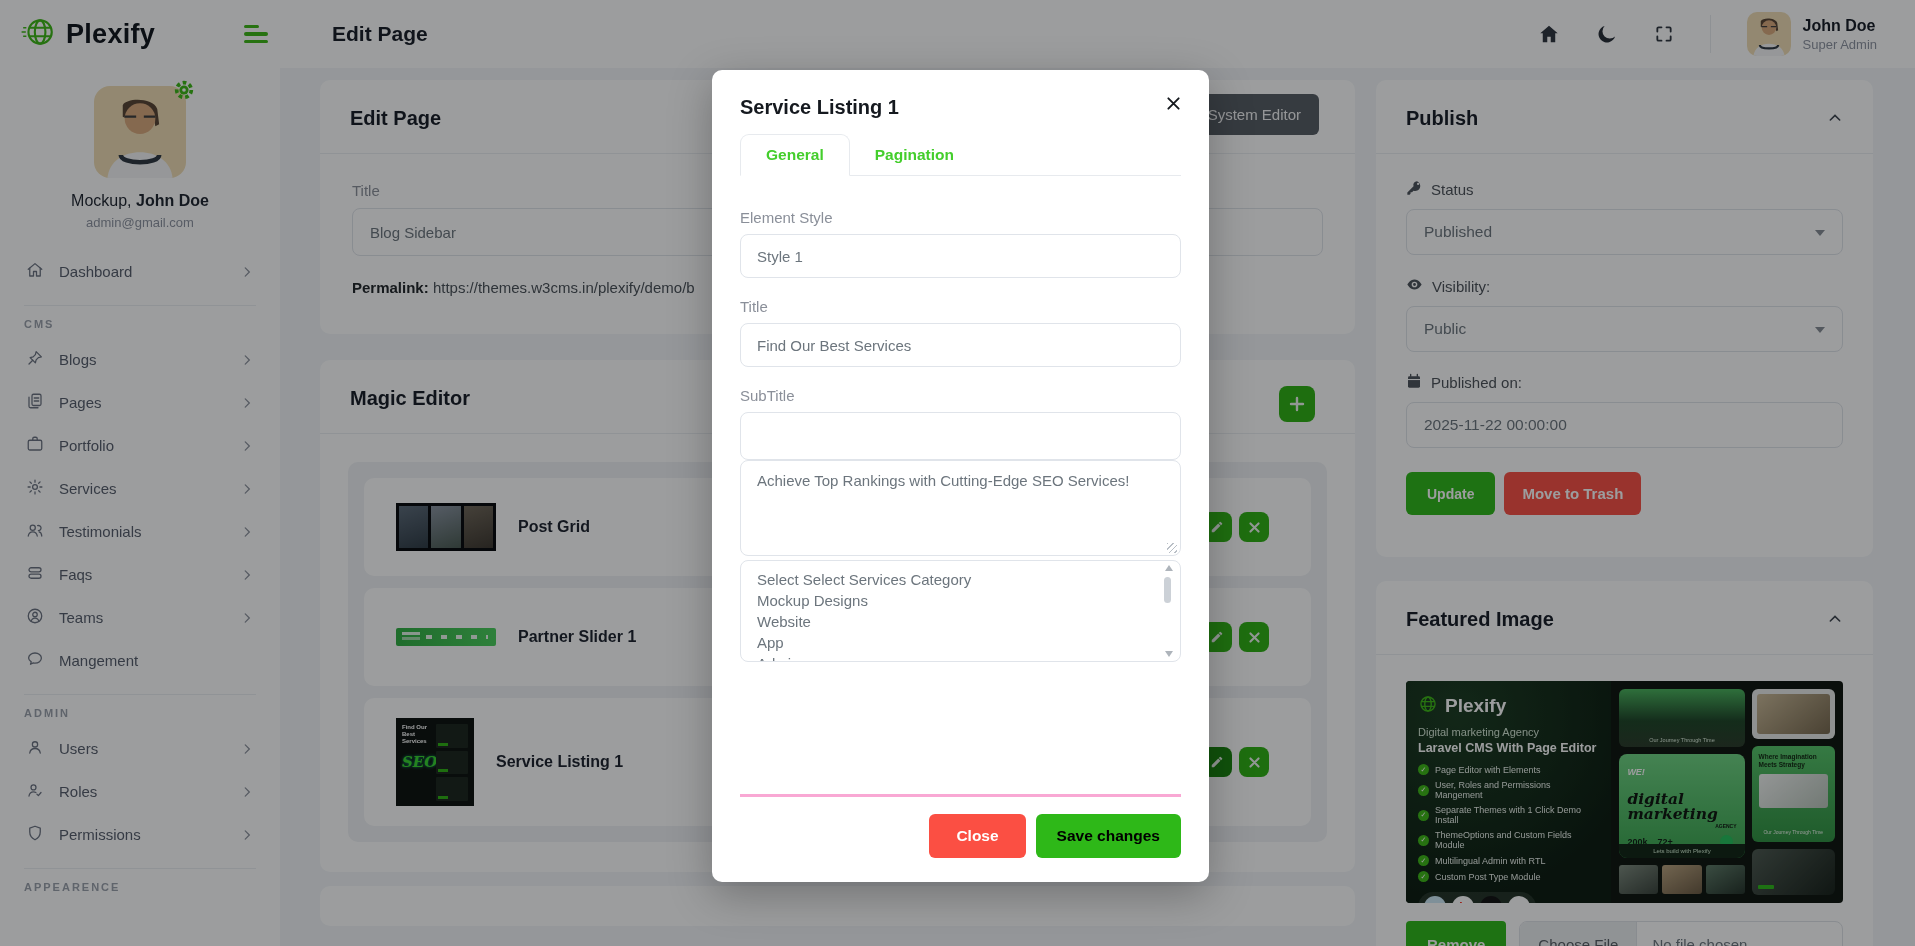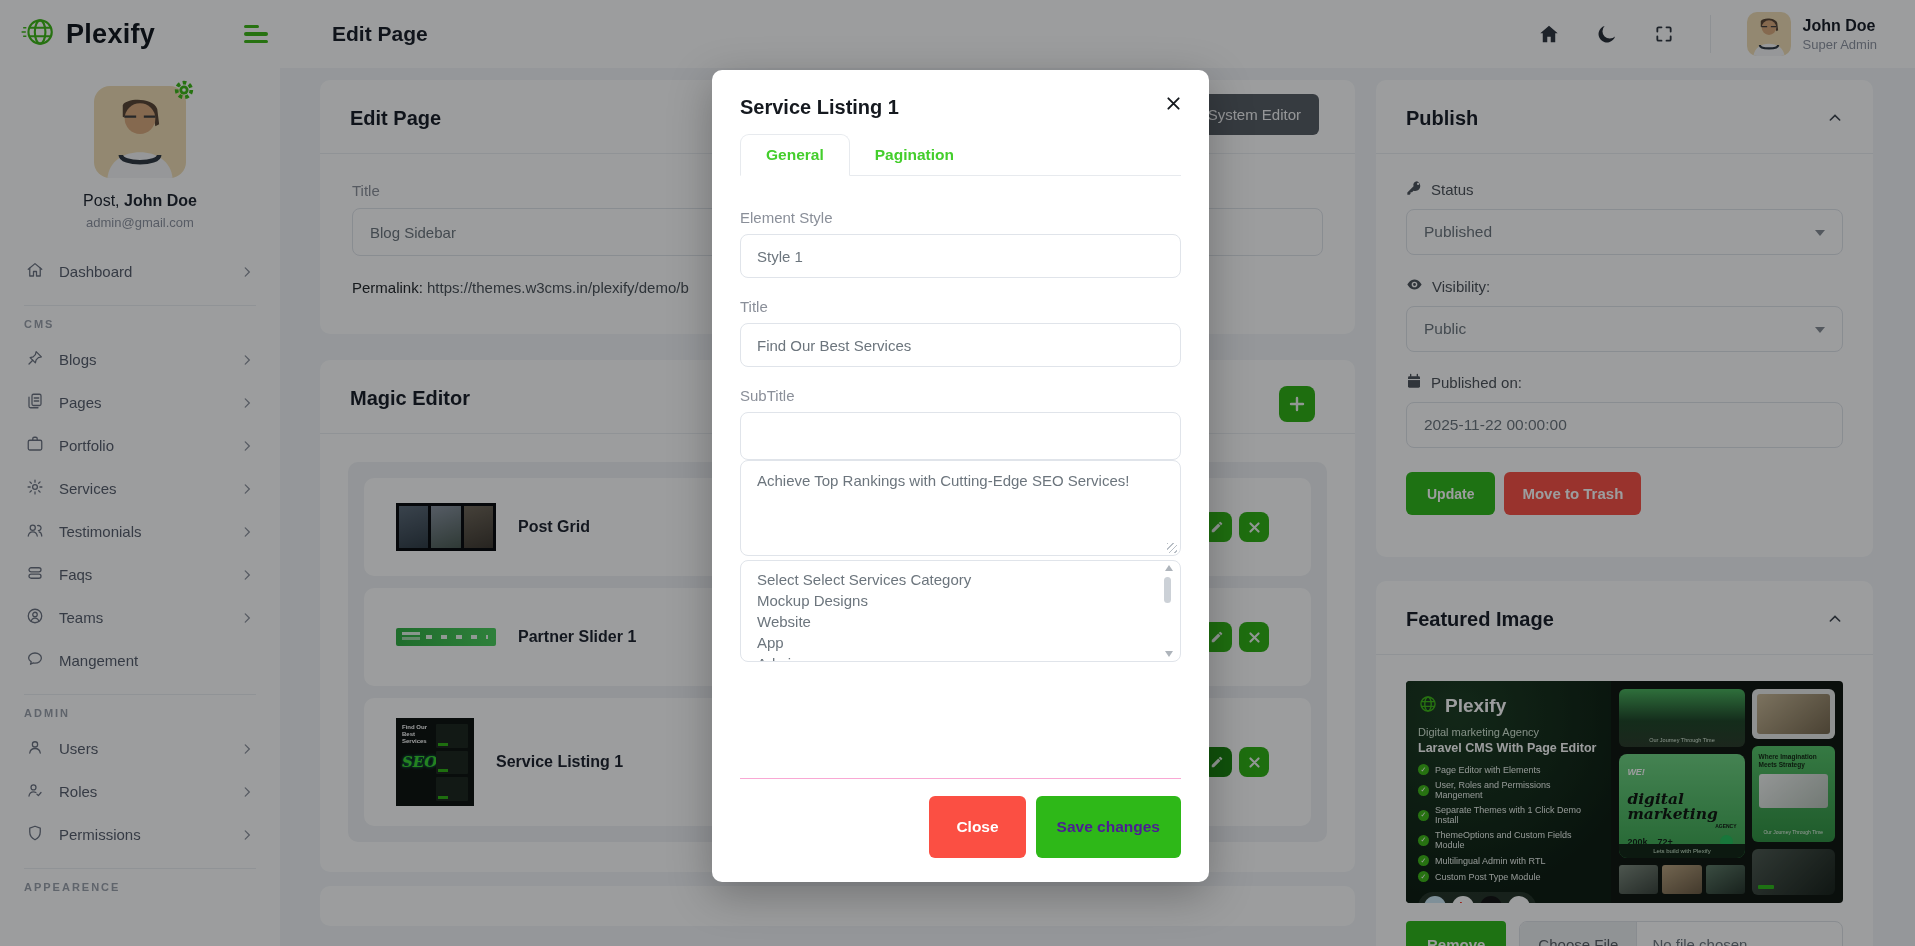--- a/index.html
+++ b/index.html
@@ -43,21 +43,21 @@
   .center-col { width:1035px; flex:0 0 auto; }
   .right-col { width:497px; flex:0 0 auto; margin-left:auto; }
   .card { background:#fff; border-radius:10px; position:relative; }
   .card-head { padding:27px 30px 23px; font-size:20px; font-weight:700; color:#161c26; border-bottom:1px solid #eceef2; }
 
   
   .edit-body { padding:28px 32px 38px; }
   .form-label { color:#8a8f99; font-size:15px; margin-bottom:9px; }
   .text-input { height:48px; border:1px solid #e0e4ea; border-radius:8px; width:100%; padding:0 17px; font-size:15px; color:#6c757d; background:#fff; outline:none; }
   .permalink { margin-top:23px; font-size:15px; color:#495057; }
-  .permalink b { color:#212529; font-weight:400; }
+  .permalink b { color:#212529; font-weight:700; }
   .system-editor-btn { position:absolute; top:14px; right:36px; background:#565c63; color:#f3f4f5; border-radius:6px; padding:12px 18px; font-size:15px; }
 
   
   .magic-card { margin-top:26px; }
   .add-btn { position:absolute; top:26px; right:40px; width:36px; height:36px; border-radius:8px; background:#2eb112; display:flex; align-items:center; justify-content:center; }
   .magic-body { padding:28px 28px 30px; }
   .rows-wrap { background:#f0f2f5; border-radius:10px; padding:16px; }
   .editor-row { background:#fff; border-radius:10px; display:flex; align-items:center; padding:20px 42px 20px 32px; min-height:98px; margin-bottom:12px; }
   .editor-row:last-child { margin-bottom:0; }
   .row-label { font-weight:700; font-size:16px; color:#1b212c; margin-left:22px; }
@@ -155,23 +155,23 @@
   .m-input.tall { height:48px; }
   .ta-wrap { position:relative; }
   .m-textarea { width:100%; height:96px; border:1px solid #e0e4ea; border-radius:8px; padding:11px 16px; font-size:15px; color:#6c757d; resize:none; outline:none; font-family:inherit; }
   .resize-grip { position:absolute; right:4px; bottom:7px; width:10px; height:10px; background:repeating-linear-gradient(135deg,#b9bfc6 0 1px, transparent 1px 4px); }
   .listbox { border:1px solid #e0e4ea; border-radius:8px; height:102px; overflow:hidden; position:relative; padding:8px 0 0; }
   .opt { padding:0 16px; font-size:15px; color:#6c757d; line-height:21px; white-space:nowrap; }
   .lb-scroll { position:absolute; top:4px; right:5px; bottom:4px; width:12px; }
   .lb-up { position:absolute; top:0; left:2px; border-left:4px solid transparent; border-right:4px solid transparent; border-bottom:6px solid #aeb4bb; }
   .lb-down { position:absolute; bottom:0; left:2px; border-left:4px solid transparent; border-right:4px solid transparent; border-top:6px solid #aeb4bb; }
   .lb-thumb { position:absolute; top:12px; left:1px; width:7px; height:26px; border-radius:4px; background:#ccd1d7; }
-  .modal-footer { margin-top:auto; border-top:1px solid #f9a8d4; padding-top:17px; display:flex; justify-content:flex-end; gap:10px; }
+  .modal-footer { margin-top:auto; border-top:3px solid #f9a8d4; padding-top:17px; display:flex; justify-content:flex-end; gap:10px; }
   .btn-close-modal { background:#fb4f43; color:#fff; border-radius:6px; padding:13px 27px; font-size:15.5px; font-weight:600; }
-  .btn-save { background:#2eb818; color:#4c1d95; border-radius:6px; padding:22px 21px; font-size:15.5px; font-weight:600; }
+  .btn-save { background:#2eb818; color:#000000; border-radius:6px; padding:13px 21px; font-size:15.5px; font-weight:600; }
 </style>
 </head>
 <body>
 
 <header class="topbar">
   <div class="brand">
     <span>
       <svg width="36" height="36" viewBox="0 0 34 34">
           <g stroke="#3cb815" stroke-width="2" fill="none">
             <circle cx="19" cy="17" r="11"></circle>
@@ -243,21 +243,21 @@
       </span>
       <span class="gear-badge">
         <svg width="22" height="22" viewBox="0 0 24 24">
             <circle cx="12" cy="12" r="8" fill="none" stroke="#3cb815" stroke-width="4" stroke-dasharray="4 3.2"></circle>
             <circle cx="12" cy="12" r="5" fill="#3cb815"></circle>
             <circle cx="12" cy="12" r="2" fill="#fff"></circle>
           </svg>
       </span>
     </div>
     <div class="greeting">
-      <span>Post,</span> <b>John Doe</b>
+      <span>Mockup,</span> <b>John Doe</b>
     </div>
     <div class="email">admin@gmail.com</div>
   </div>
 
   <nav class="nav">
     <div class="nav-item">
       <span><svg width="18" height="18" viewBox="0 0 24 24" fill="none" stroke="#6b7280" stroke-width="1.7" stroke-linecap="round" stroke-linejoin="round">
             <path d="M3 11l9-7.5L21 11"></path>
             <path d="M5 9.5V20h5v-6h4v6h5V9.5"></path>
           </svg></span>

